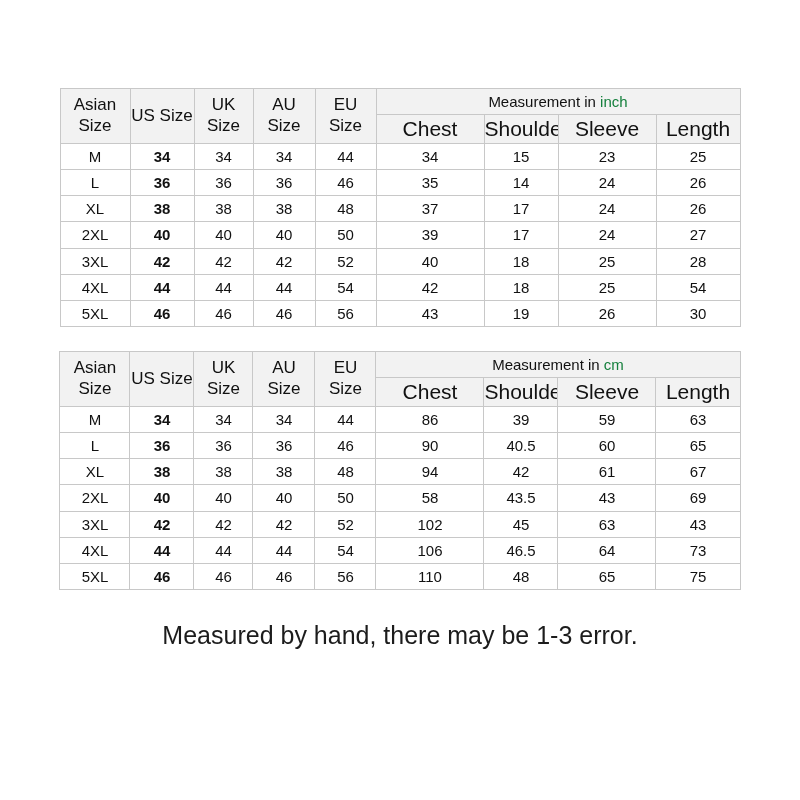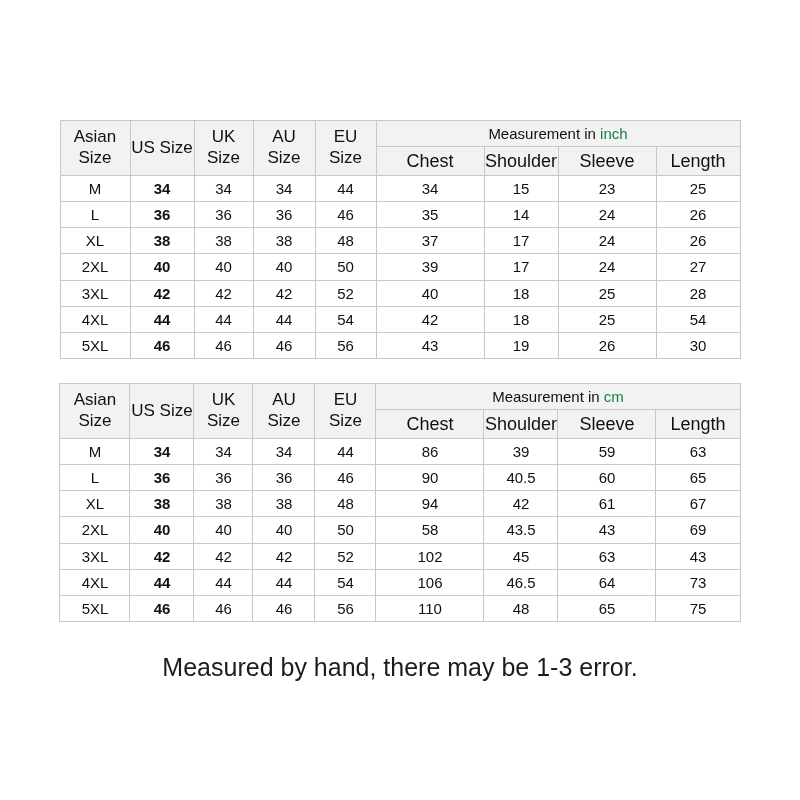--- a/index.html
+++ b/index.html
@@ -5,21 +5,21 @@
   html, body { margin: 0; padding: 0; }
   body {
     width: 800px;
     height: 800px;
     background: #ffffff;
     font-family: "Liberation Sans", sans-serif;
     color: #111111;
   }
   .sheet {
     width: 800px;
-    padding-top: 120px;
+    padding-top: 88px;
     display: flex;
     flex-direction: column;
     align-items: center;
     box-sizing: border-box;
   }
   table.size-table {
     border-collapse: collapse;
     table-layout: fixed;
     width: 680px;
     background: #ffffff;
@@ -30,21 +30,21 @@
     text-align: center;
     vertical-align: middle;
     padding: 0;
     overflow: hidden;
     white-space: normal;
   }
   .size-table thead th { background: #f2f2f2; font-weight: normal; }
   th.size-th { font-size: 17px; line-height: 1.22; height: 54px; }
   th.size-th.us { font-weight: normal; }
   th.unit-th { font-size: 15px; height: 25px; }
-  th.measure-th { font-size: 18px; height: 27px; }
+  th.measure-th { font-size: 21px; height: 27px; }
   .unit-red { color: #15803d; }
   .size-table tbody td {
     height: 25px;
     font-size: 15px;
     background: #ffffff;
   }
   .size-table tbody td.us-col { font-weight: bold; }
   .footer-note {
     margin-top: 32px;
     font-size: 25px;

